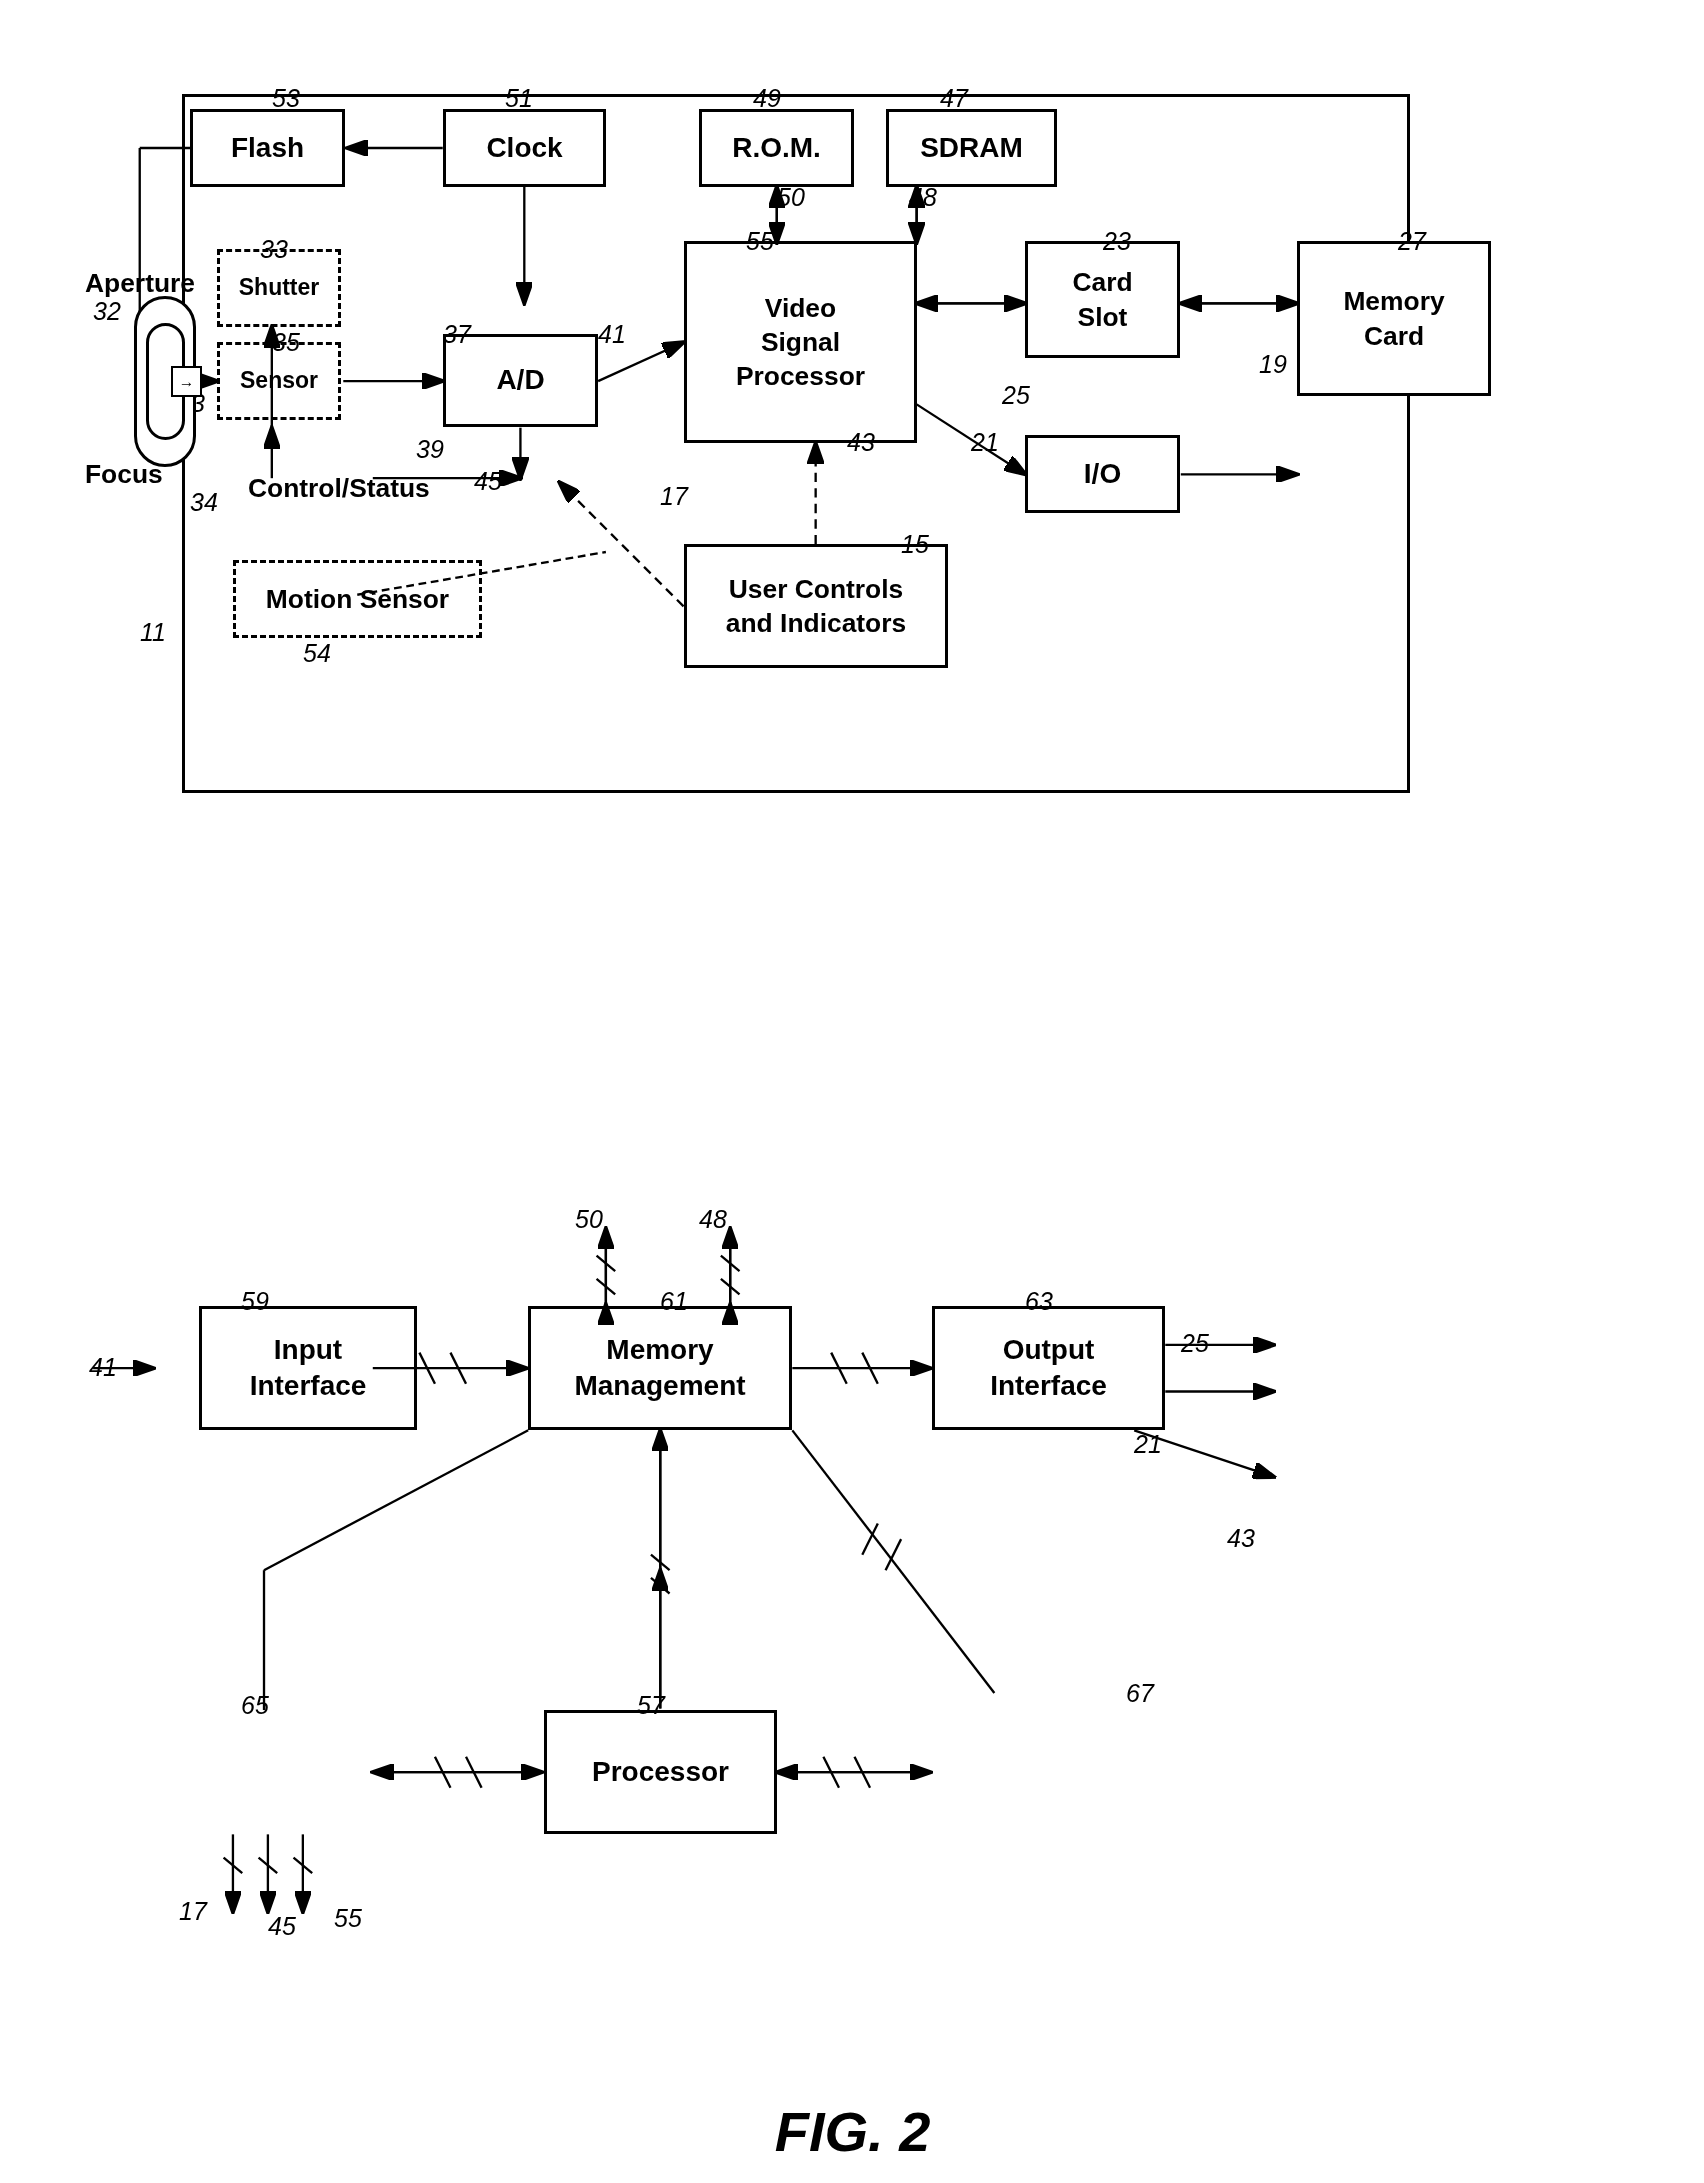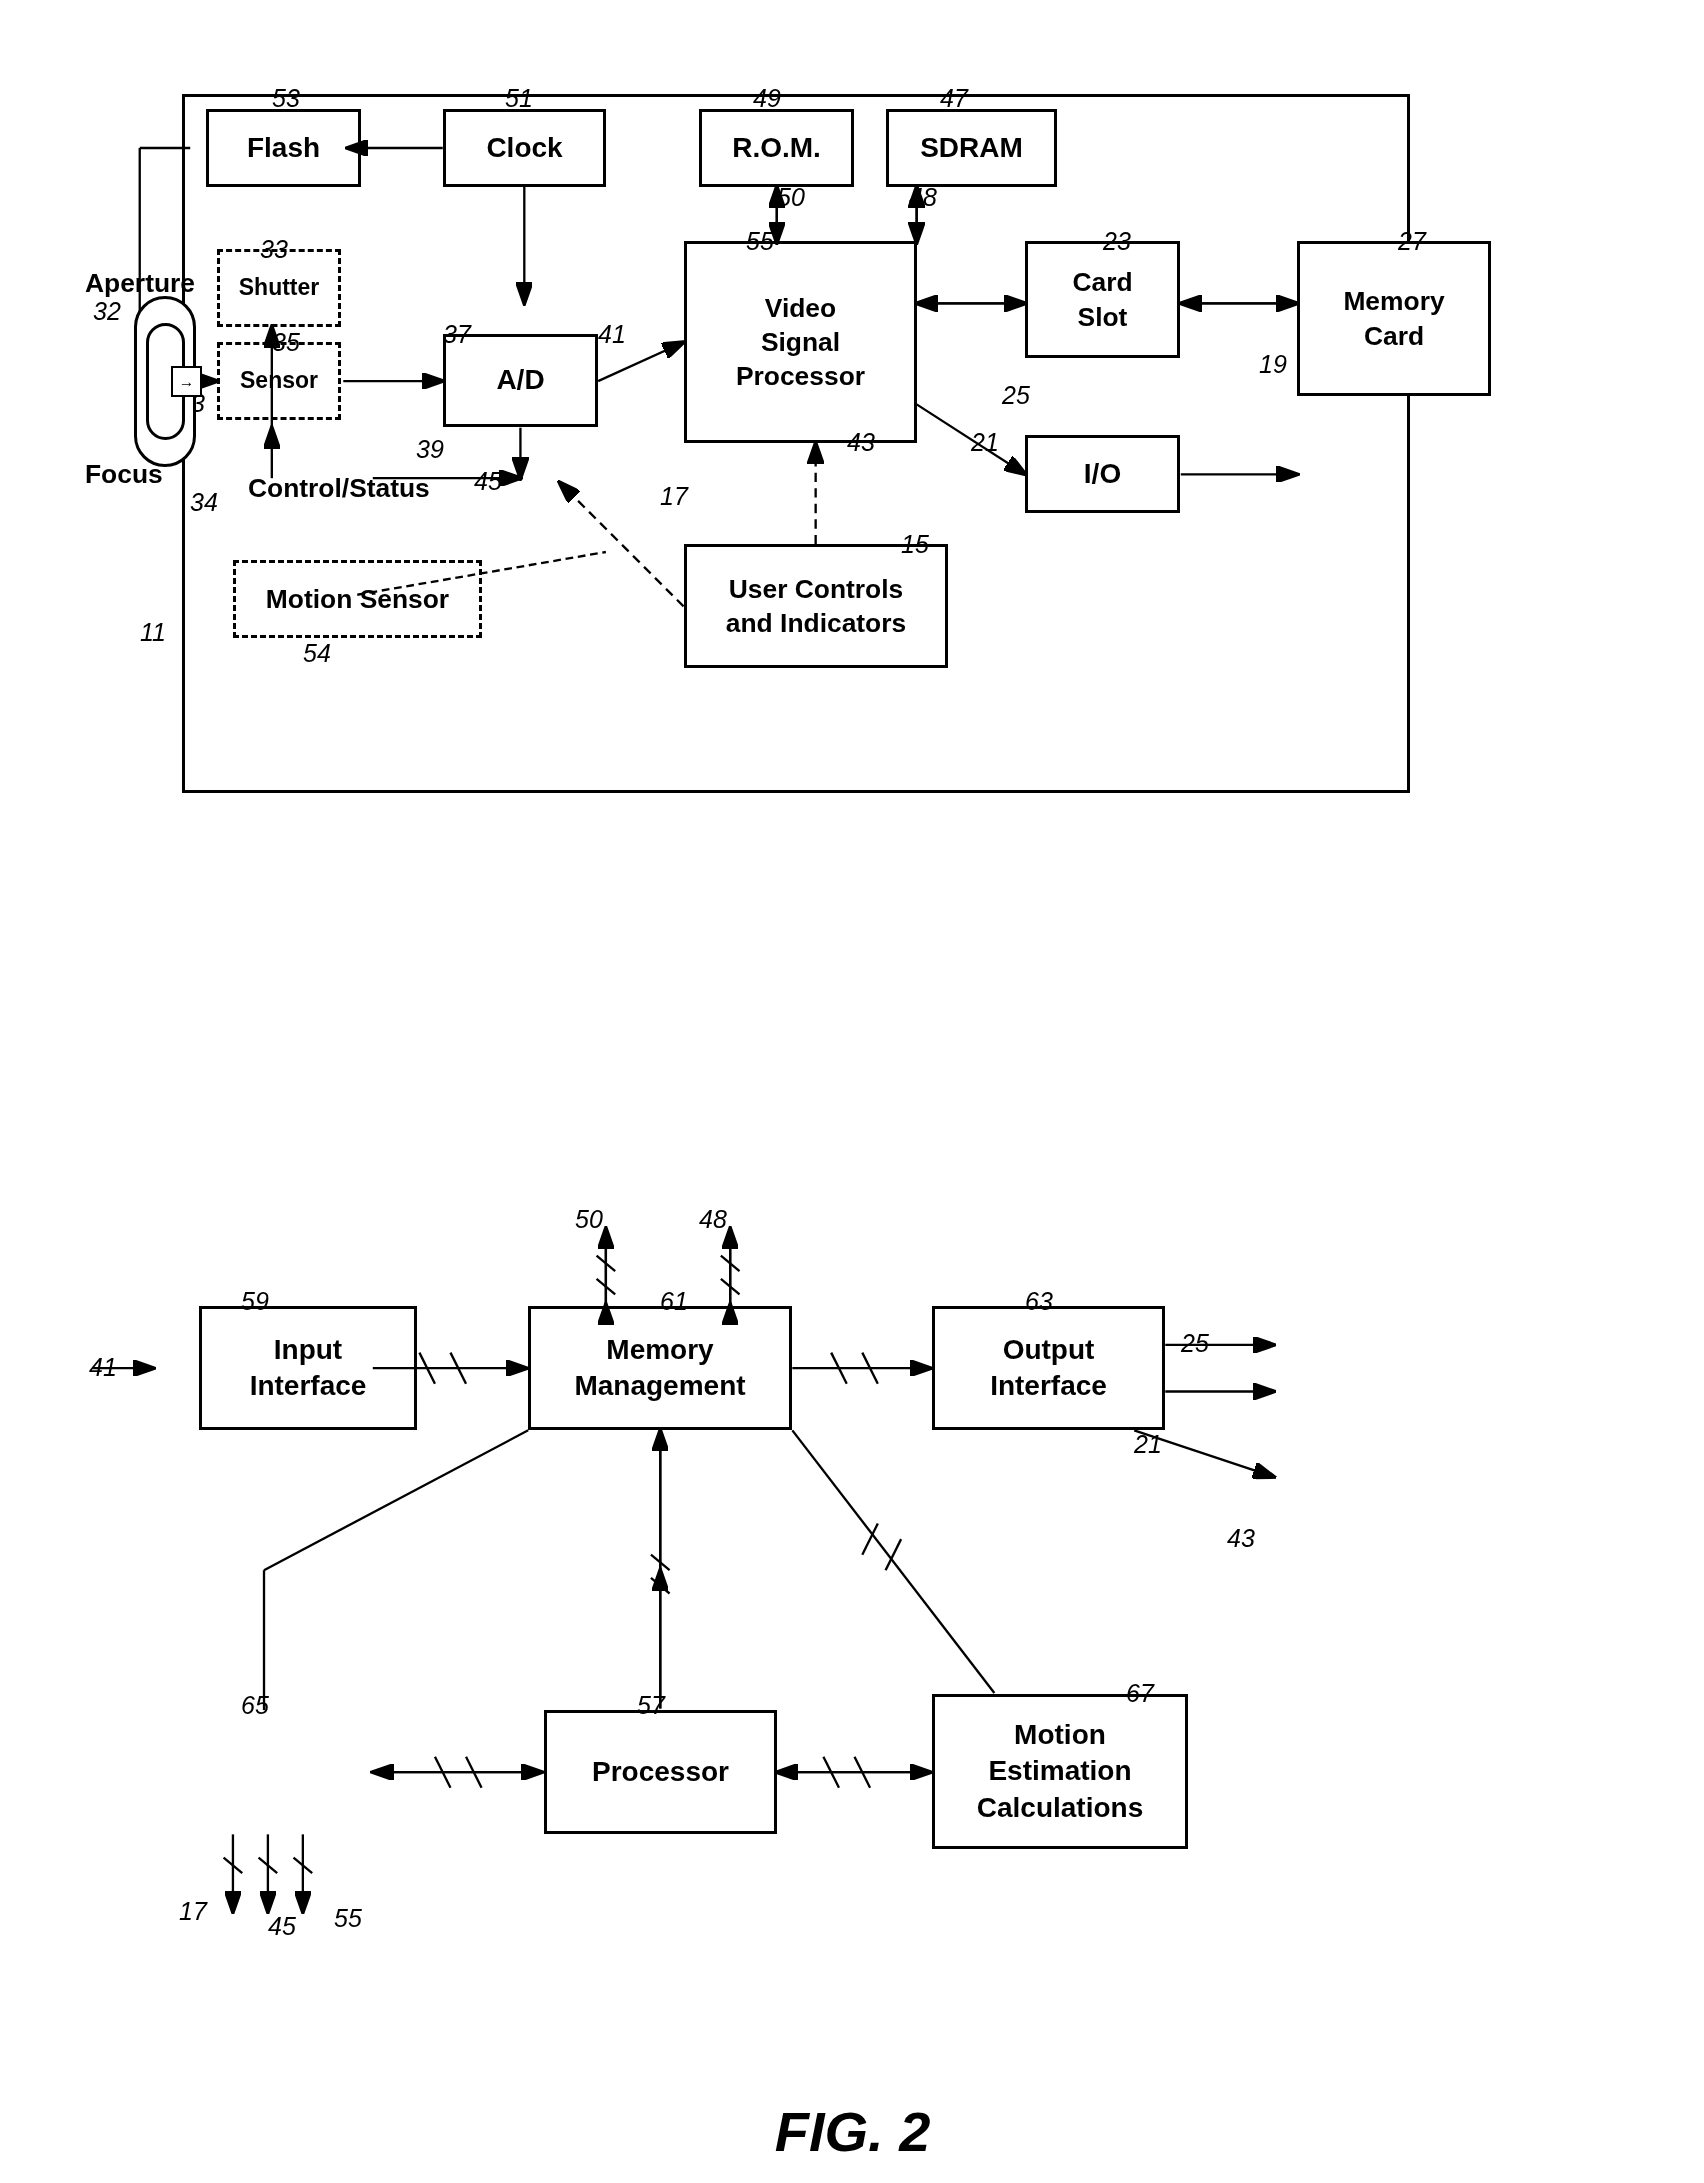--- a/index.html
+++ b/index.html
@@ -112,21 +112,21 @@
   </style>
 </head>
 <body>
 
 <div class="page">
 
   <div class="fig1-container">
 
     <div class="outer-box" style="left:120px; top:47px; width:1228px; height:699px;"></div>
 
-    <div class="box" style="left:144px; top:62px; width:155px; height:78px; font-size:28px;">
+    <div class="box" style="left:128px; top:62px; width:155px; height:78px; font-size:28px;">
       <span>Flash</span>
     </div>
 
     <div class="label" style="left:210px; top:37px;">53</div>
 
     <div class="box" style="left:381px; top:62px; width:163px; height:78px; font-size:28px;">
       <span>Clock</span>
     </div>
 
     <div class="label" style="left:443px; top:37px;">51</div>
@@ -366,25 +366,20 @@
     <div class="label" style="left:206px; top:808px;">45</div>
 
     <div class="label" style="left:272px; top:800px;">55</div>
 
     <div class="box" style="left:482px; top:606px; width:233px; height:124px; font-size:28px;">
       <span>Processor</span>
     </div>
 
     <div class="label" style="left:575px; top:587px;">57</div>
 
-    <div class="box" style="left:870px; top:590px; width:256px; height:155px; font-size:28px;">
-      <span style="white-space:pre-line;">Motion
-Estimation
-Calculations</span>
-    </div>
 
     <div class="label" style="left:1064px; top:575px;">67</div>
 
     <svg class="arrows-svg" viewBox="0 0 2040 1260">
       <defs>
         <marker id="arr2" markerWidth="10" markerHeight="7" refX="9" refY="3.5" orient="auto">
           <polygon points="0 0, 10 3.5, 0 7" fill="#000"></polygon>
         </marker>
         <marker id="arr2r" markerWidth="10" markerHeight="7" refX="1" refY="3.5" orient="auto">
           <polygon points="10 0, 0 3.5, 10 7" fill="#000"></polygon>

